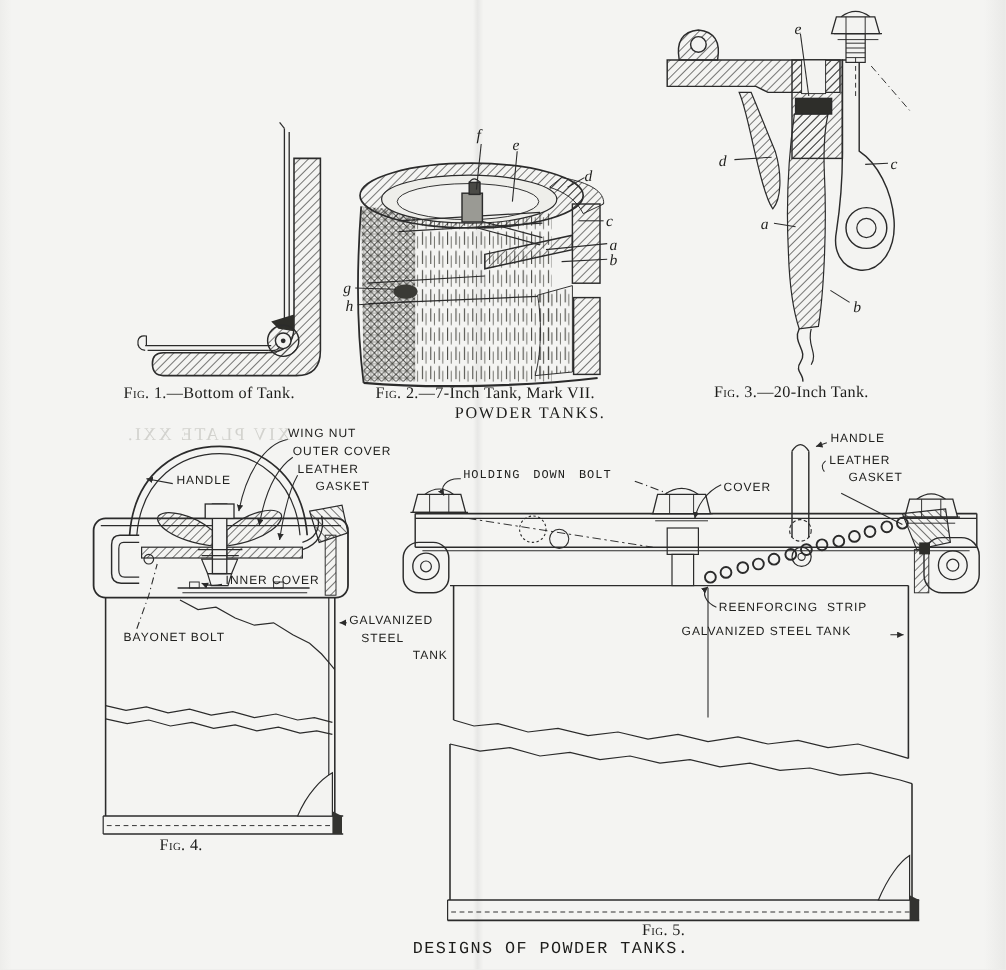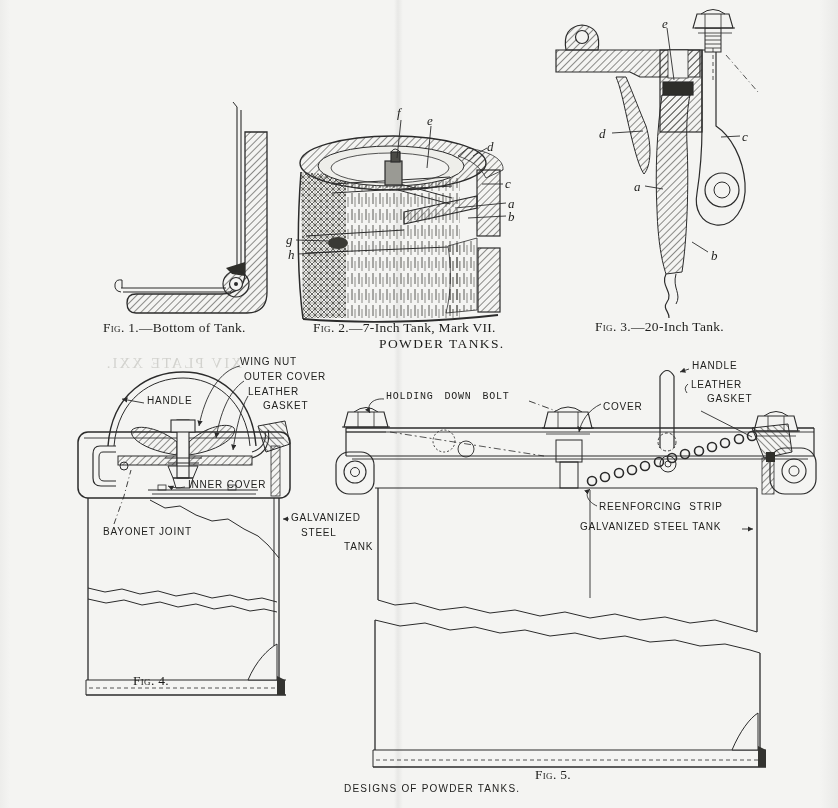--- a/index.html
+++ b/index.html
@@ -12,21 +12,21 @@
     font-family:"Liberation Sans", sans-serif;
   }
   .art{position:absolute;left:0;top:0;}
   .lbl{position:absolute;font-family:"Liberation Sans",sans-serif;font-size:10px;
        letter-spacing:.8px;color:#222220;white-space:nowrap;line-height:1;}
   .lbl.wide{word-spacing:4px;}
   .cap{position:absolute;font-family:"Liberation Serif",serif;font-size:13.5px;
        color:#1d1d1b;white-space:nowrap;line-height:1;letter-spacing:.3px;}
   .figlbl{font-variant:small-caps;}
   .caps{letter-spacing:1.4px;}
-  .maincap{position:absolute;font-family:Liberation Sans, sans-serif;font-size:10px;
+  .maincap{position:absolute;font-family:Liberation Mono, monospace;font-size:14px;
        color:#1d1d1b;letter-spacing:1.2px;white-space:nowrap;line-height:1;}
   .co{position:absolute;font-family:"Liberation Serif",serif;font-style:italic;
       font-size:13px;color:#1d1d1b;line-height:1;}
   .bleed{position:absolute;left:62px;top:355px;width:180px;transform:scaleX(-1);
        color:#b8b8b2;opacity:.55;font-family:"Liberation Serif",serif;
        font-size:15px;letter-spacing:2px;white-space:nowrap;}
 </style>
 </head>
 <body>
 
@@ -317,34 +317,34 @@
   <span class="co" style="left:742px;top:130px;">c</span>
   <span class="co" style="left:634px;top:180px;">a</span>
   <span class="co" style="left:711px;top:249px;">b</span>
 
   <span class="lbl" style="left:240px;top:357px;">WING NUT</span>
   <span class="lbl" style="left:244px;top:372px;">OUTER COVER</span>
   <span class="lbl" style="left:248px;top:387px;">LEATHER</span>
   <span class="lbl" style="left:263px;top:401px;">GASKET</span>
   <span class="lbl" style="left:147px;top:396px;">HANDLE</span>
   <span class="lbl" style="left:188px;top:480px;">INNER COVER</span>
-  <span class="lbl" style="left:103px;top:527px;">BAYONET JOINT</span>
+  <span class="lbl" style="left:103px;top:527px;">BAYONET BOLT</span>
   <span class="lbl" style="left:291px;top:513px;">GALVANIZED</span>
   <span class="lbl" style="left:301px;top:528px;">STEEL</span>
   <span class="lbl" style="left:308px;top:542px;margin-left:36px;">TANK</span>
 
   <span class="lbl wide" style="left:386px;top:392px;font-family:Liberation Mono, monospace;">HOLDING DOWN BOLT</span>
   <span class="lbl" style="left:603px;top:382px;margin-top:20px;">COVER</span>
   <span class="lbl" style="left:692px;top:361px;">HANDLE</span>
   <span class="lbl" style="left:691px;top:380px;">LEATHER</span>
   <span class="lbl" style="left:707px;top:394px;">GASKET</span>
   <span class="lbl wide" style="left:599px;top:502px;text-align:right;">REENFORCING STRIP</span>
-  <span class="lbl" style="left:568px;top:522px;margin-left:12px;">GALVANIZED STEEL TANK</span>
-
-  <div class="cap" style="left:133px;top:674px;">
+  <span class="lbl" style="left:568px;top:522px;">GALVANIZED STEEL TANK</span>
+
+  <div class="cap" style="left:133px;top:697px;">
     <span class="figlbl">Fig. 4.</span>
   </div>
   <div class="cap" style="left:535px;top:768px;">
     <span class="figlbl">Fig. 5.</span>
   </div>
   <div class="maincap" style="left:344px;top:784px;">DESIGNS OF POWDER TANKS.</div>
 
 </div>
 
 </body></html>

